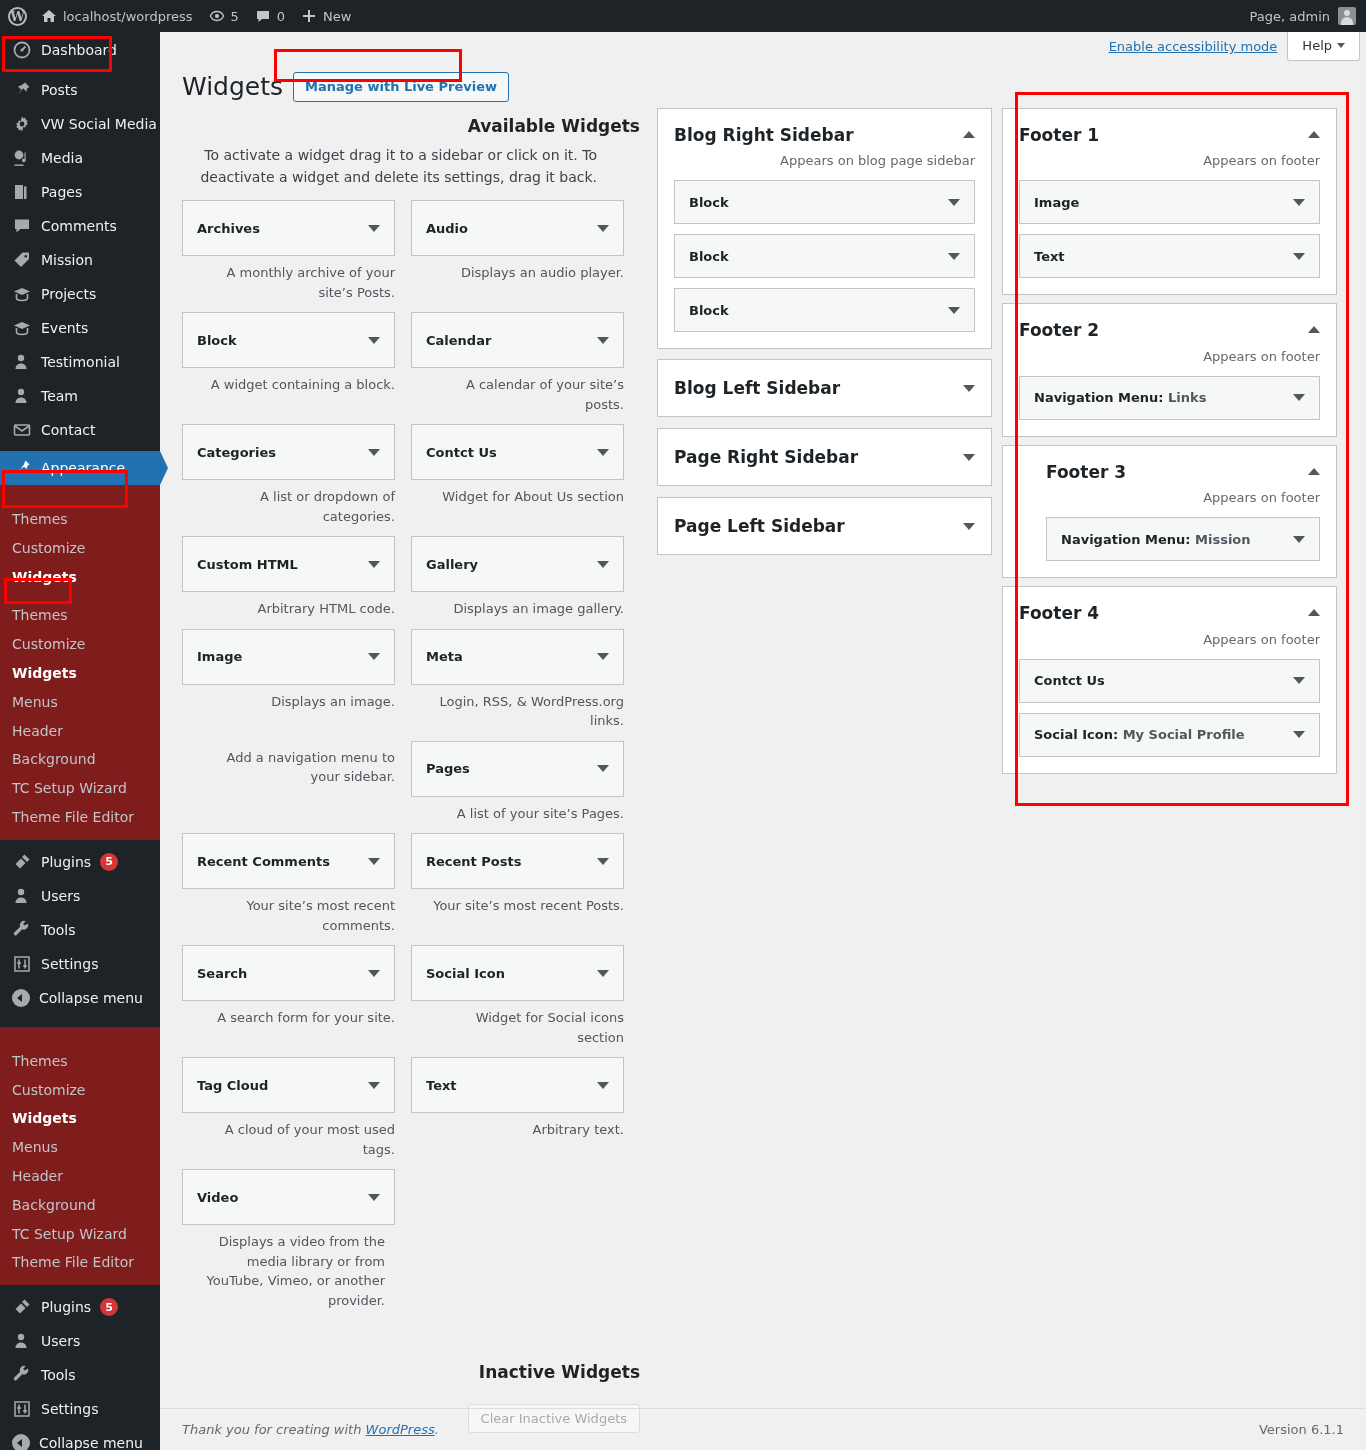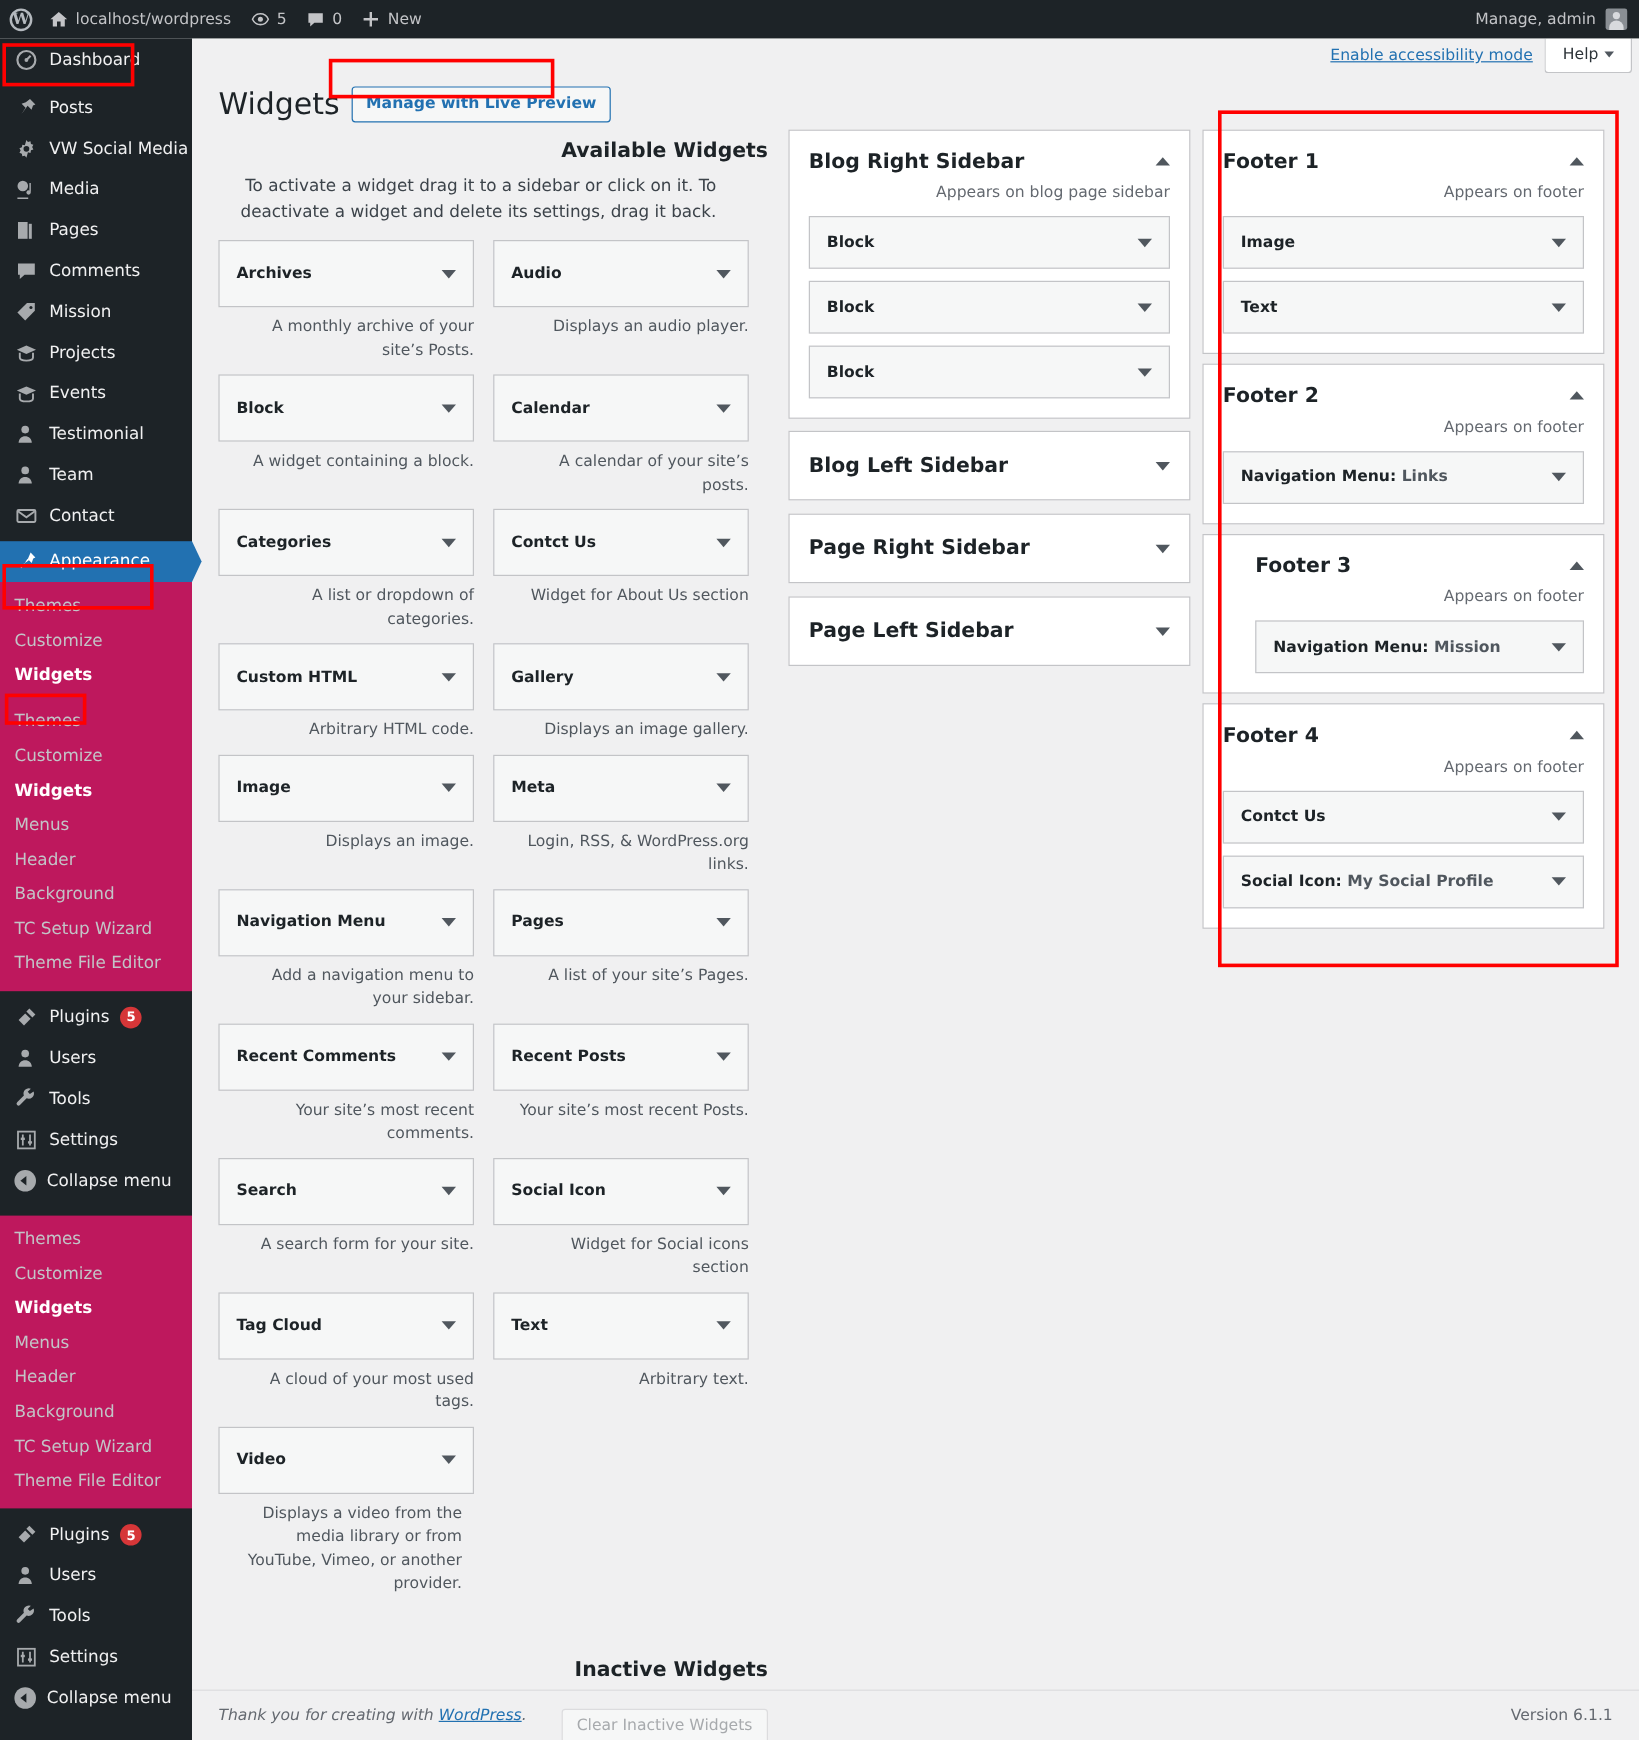--- a/index.html
+++ b/index.html
@@ -60,21 +60,21 @@
   .menu-top .m-label { font-size: 14px; line-height: 1; }
   .menu-top.current {
     background: #2271b1; color: #fff; font-weight: normal;
   }
   .menu-top.current .arrowtip {
     position: absolute; right: -8px; top: 0; width: 0; height: 34px;
     border-top: 17px solid transparent; border-bottom: 17px solid transparent;
     border-left: 8px solid #2271b1;
   }
   .menu-sep { height: 6px; }
-  .submenu { background: #be185d; padding: 6px 0 8px 0; }
+  .submenu { background: #7f1d1d; padding: 20px 0 8px 0; }
   .submenu .sub-item {
     display: block; padding: 6px 0 6px 12px; font-size: 14px; color: #c3c4c7;
     line-height: 1.2;
   }
   .submenu .sub-item.current { color: #fff; font-weight: bold; }
   .badge {
     display:inline-flex; align-items:center; justify-content:center;
     min-width: 18px; height: 18px; border-radius: 9px; background: #d63638;
     color: #fff; font-size: 11px; font-weight: 600; padding: 0 5px;
   }
@@ -246,21 +246,21 @@
   <div class="ab-item">
     <span class="ico">
       <svg width="16" height="16" viewBox="0 0 16 16">
           <path d="M7 2h2v5h5v2H9v5H7V9H2V7h5z" fill="#c3c4c7"></path>
         </svg>
     </span>
     <span>New</span>
   </div>
   <div class="spacer"></div>
   <div class="ab-item howdy">
-    <span>Manage, admin</span>
+    <span>Page, admin</span>
     <span class="avatar-box"></span>
   </div>
 </div>
 
 <div id="sidebar">
 
   <div class="menu-top" style="margin-top:1px;">
     <span class="ico">
       <svg width="20" height="20" viewBox="0 0 20 20">
           <circle cx="10" cy="10" r="7.5" fill="none" stroke="#a7aaad" stroke-width="1.8"></circle>
@@ -603,24 +603,20 @@
         </div>
         <div class="wcell">
           <div class="wbox">
             <span class="wtitle">Meta</span>
             <span class="tri-dn"></span>
           </div>
           <div class="wdesc">Login, RSS, &amp; WordPress.org links.</div>
         </div>
 
         <div class="wcell">
-          <div class="wbox">
-            <span class="wtitle">Navigation Menu</span>
-            <span class="tri-dn"></span>
-          </div>
           <div class="wdesc">Add a navigation menu to your sidebar.</div>
         </div>
         <div class="wcell">
           <div class="wbox">
             <span class="wtitle">Pages</span>
             <span class="tri-dn"></span>
           </div>
           <div class="wdesc">A list of your site’s Pages.</div>
         </div>
 

